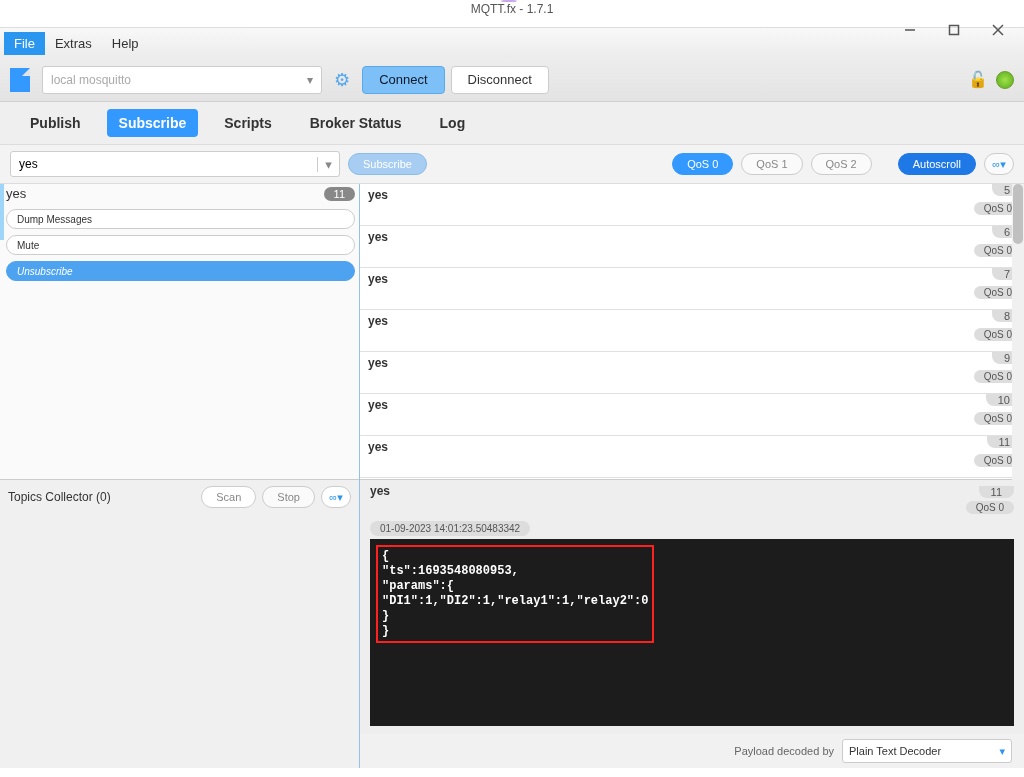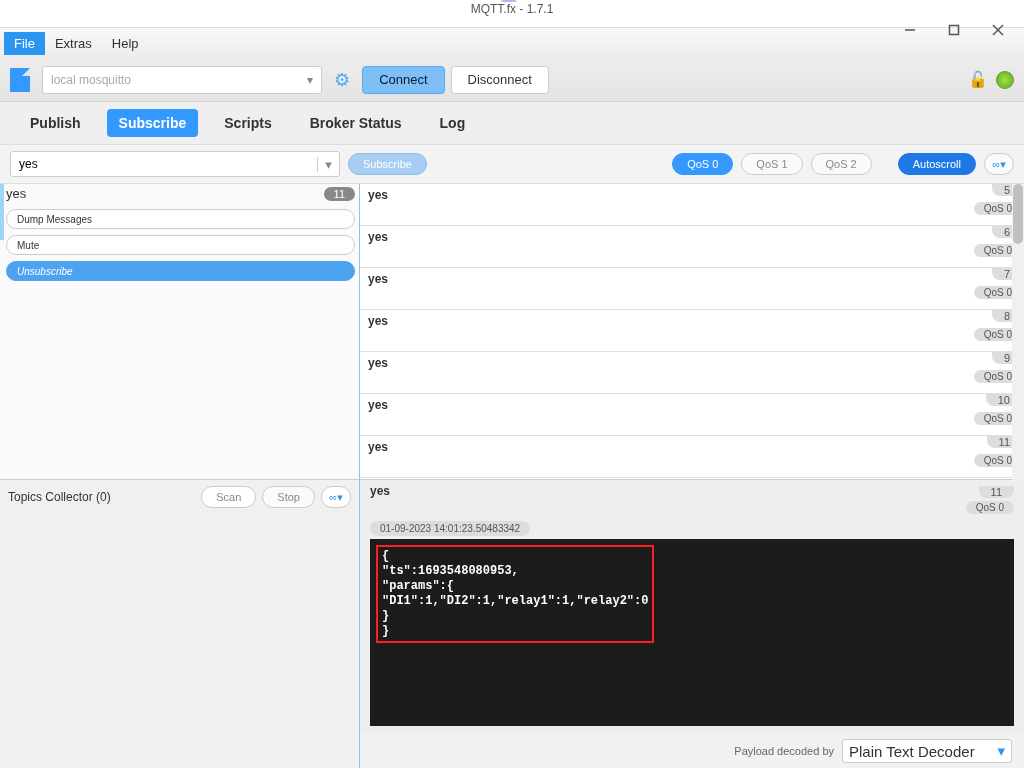--- a/index.html
+++ b/index.html
@@ -71,21 +71,21 @@
 .dhead { padding:4px 10px; display:flex; align-items:flex-start;}
 .dhead .lt { font-size:12px; font-weight:600;}
 .dhead .rt { margin-left:auto; text-align:right;}
 .dhead .rt .num { background:#ddd; color:#555; border-radius:0 0 8px 8px; padding:0 12px; font-size:11px; display:inline-block;}
 .dhead .rt .qos { background:#ddd; color:#555; border-radius:8px; padding:1px 10px; font-size:10px; display:inline-block; margin-top:2px;}
 .dts { padding:2px 10px 4px 10px;}
 .dts span { background:#ddd; color:#555; border-radius:10px; padding:2px 10px; font-size:10px;}
 .payload { margin: 0 10px 8px 10px; flex:1; background:#1c1c1c; position:relative; padding:6px;}
 .payload pre { font-family: "Courier New",monospace; color:#fff; font-weight:bold; font-size:12px; line-height:15px; white-space:pre; border:2px solid #ff2020; padding:2px 4px; display:inline-block;}
 .decoder { height:34px; display:flex; align-items:center; justify-content:flex-end; padding:0 12px; gap:8px; background:#f1f1f1;}
-.decoder select, .decsel { height:24px; width:170px; border:1px solid #ccc; border-radius:3px; background:#fff; font-size:15px; padding:0 6px; display:flex; align-items:center;}
+.decoder select, .decsel { height:24px; width:170px; border:1px solid #ccc; border-radius:3px; background:#fff; font-size:11px; padding:0 6px; display:flex; align-items:center;}
 .decsel .caret{margin-left:auto; color:#2b96ef;}
 
 svg { display:block; }
 </style>
 </head>
 <body>
 
 <div class="titlebar">
   <span class="ico"></span>
   <span class="ttl">MQTT.fx - 1.7.1</span>

